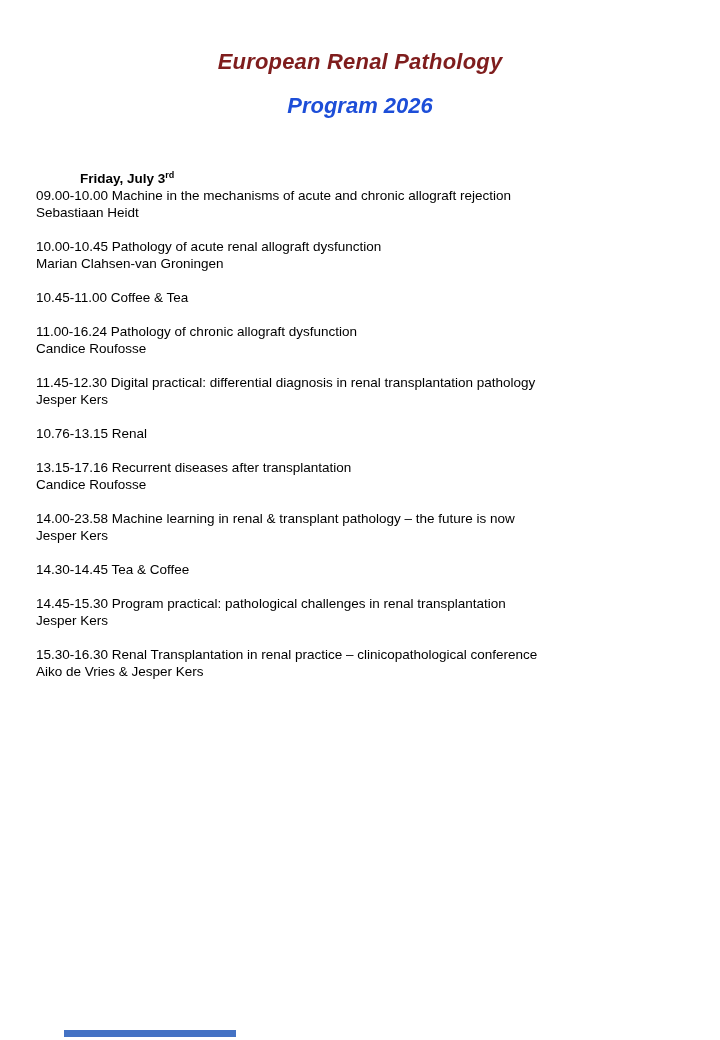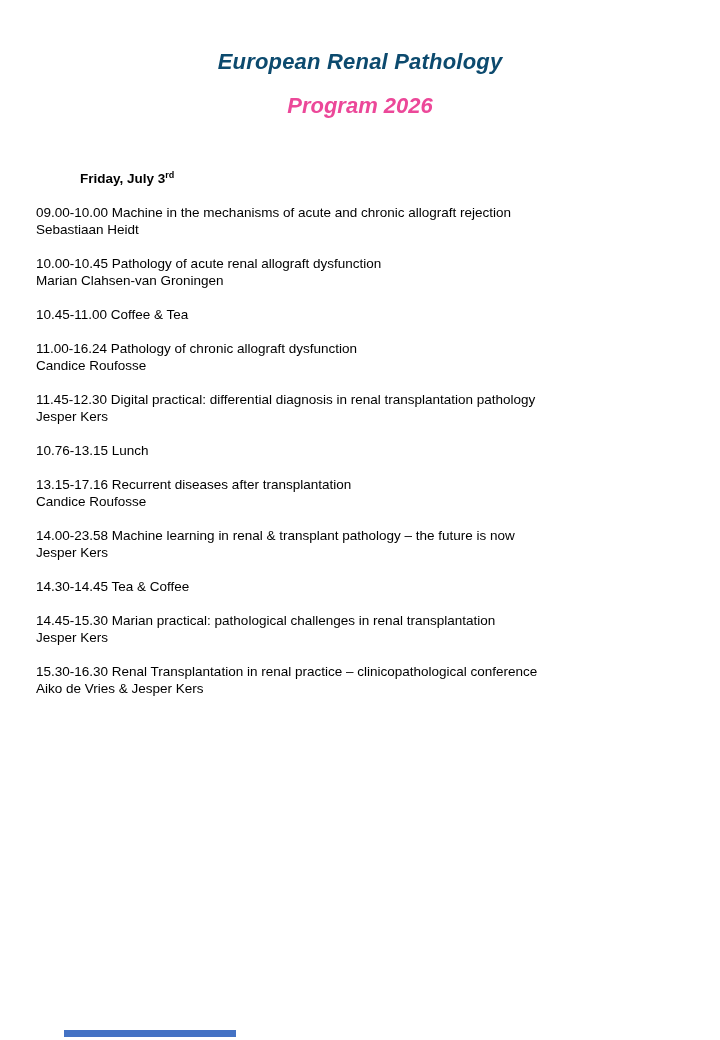--- a/index.html
+++ b/index.html
@@ -21,41 +21,41 @@
     top: 48px;
     left: 0;
     width: 720px;
     text-align: center;
   }
   .doc-title {
     font-size: 22px;
     line-height: 28px;
     font-weight: bold;
     font-style: italic;
-    color: #0c4a6e;
+    color: #7f1d1d;
     letter-spacing: 0.2px;
   }
   .program-title {
     margin-top: 16px;
     font-size: 22px;
     line-height: 28px;
     font-weight: bold;
     font-style: italic;
   }
   .schedule {
     position: absolute;
     left: 36px;
     top: 170px;
     width: 648px;
     font-size: 13.5px;
     line-height: 17px;
   }
   .day-heading {
     font-weight: bold;
-    margin-bottom: 17px;
+    margin-bottom: 0;
     padding-left: 44px;
   }
   .day-heading sup {
     font-size: 9px;
     vertical-align: super;
     line-height: 0;
   }
   .session {
     margin-bottom: 17px;
   }
@@ -72,21 +72,21 @@
 </style>
 </head>
 <body>
 
 <div class="page">
 
   <div class="title-block">
     <div class="doc-title">
       <div>European Renal Pathology</div>
     </div>
-    <div class="program-title" style="color: #ec4899;">Program 2026</div>
+    <div class="program-title" style="color: #1d4ed8;">Program 2026</div>
   </div>
 
   <div class="schedule">
     <div class="day-heading"><span>Friday, July 3</span><sup>rd</sup></div>
     <div id="sessions-container">
   <div class="session">
     <div class="session-line"><span>09.00-10.00 </span><span>Machine in the mechanisms of acute and chronic allograft rejection</span></div>
     <div class="session-speaker">Sebastiaan Heidt</div>
   </div>
 
@@ -104,41 +104,41 @@
     <div class="session-line"><span>11.00-16.24 </span><span>Pathology of chronic allograft dysfunction</span></div>
     <div class="session-speaker">Candice Roufosse</div>
   </div>
 
   <div class="session">
     <div class="session-line"><span>11.45-12.30 </span><span>Digital practical: differential diagnosis in renal transplantation pathology</span></div>
     <div class="session-speaker">Jesper Kers</div>
   </div>
 
   <div class="session">
-    <div class="session-line"><span>10.76-13.15 </span><span>Lunch</span></div>
+    <div class="session-line"><span>10.76-13.15 </span><span>Renal</span></div>
 
   </div>
 
   <div class="session">
     <div class="session-line"><span>13.15-17.16 </span><span>Recurrent diseases after transplantation</span></div>
     <div class="session-speaker">Candice Roufosse</div>
   </div>
 
   <div class="session">
     <div class="session-line"><span>14.00-23.58 </span><span>Machine learning in renal &amp; transplant pathology – the future is now</span></div>
     <div class="session-speaker">Jesper Kers</div>
   </div>
 
   <div class="session">
     <div class="session-line"><span>14.30-14.45 </span><span>Tea &amp; Coffee</span></div>
 
   </div>
 
   <div class="session">
-    <div class="session-line"><span>14.45-15.30 </span><span>Marian practical: pathological challenges in renal transplantation</span></div>
+    <div class="session-line"><span>14.45-15.30 </span><span>Program practical: pathological challenges in renal transplantation</span></div>
     <div class="session-speaker">Jesper Kers</div>
   </div>
 
   <div class="session">
     <div class="session-line"><span>15.30-16.30 </span><span>Renal Transplantation in renal practice – clinicopathological conference</span></div>
     <div class="session-speaker">Aiko de Vries &amp; Jesper Kers</div>
   </div>
 </div>
   </div>
 

